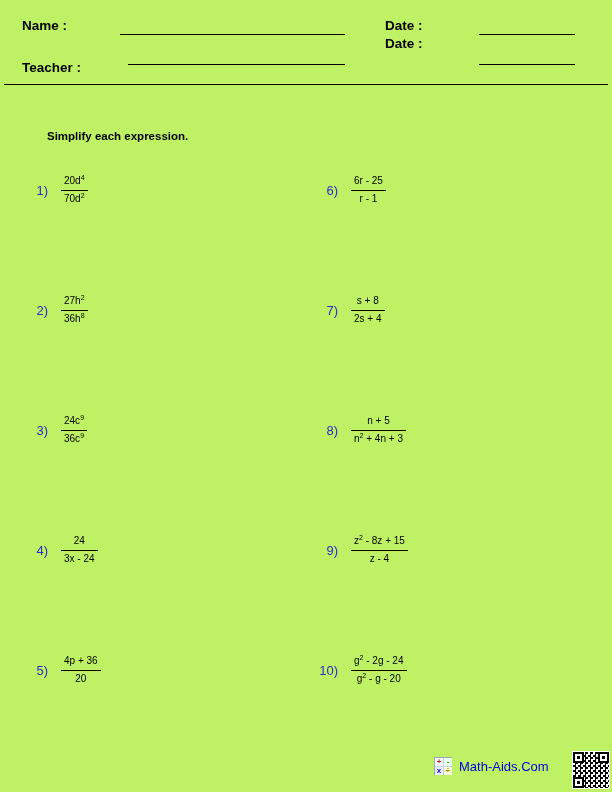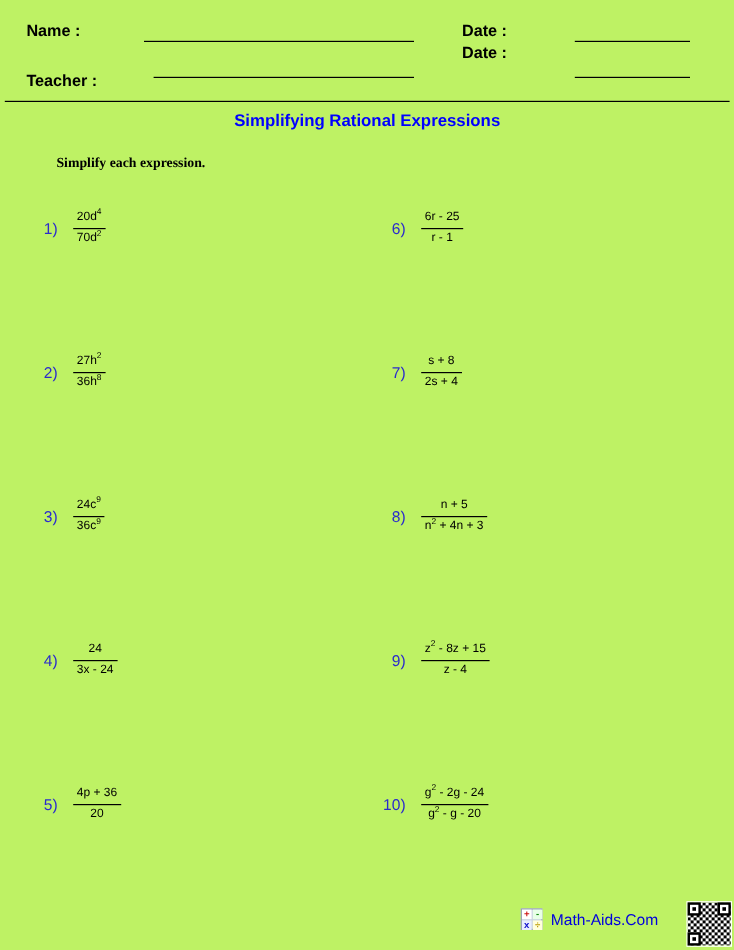--- a/index.html
+++ b/index.html
@@ -14,21 +14,21 @@
   }
   
   .hdr-label { position:absolute; font-weight:bold; font-size:13.5px; }
   .fill-line { position:absolute; border-bottom:1.6px solid #000; height:0; }
   .divider { position:absolute; top:84px; left:4px; width:604px; border-bottom:1px solid #000; }
   .title {
     position:absolute; top:92px; left:0; width:100%;
     text-align:center; font-weight:bold; font-size:14px;
     color:var(--title-color,#0000ff);
   }
-  .instruction { position:absolute; top:130px; left:47px; font-weight:bold; font-size:11.5px;font-family:Liberation Serif, serif; }
+  .instruction { position:absolute; top:130px; left:47px; font-weight:bold; font-size:11.5px; }
   
   .col { position:absolute; top:130px; }
   .col-left { left:22px; }
   .col-right { left:312px; }
   .pslot { height:120px; display:flex; align-items:center; }
   .plabel {
     width:26px; text-align:right; margin-right:13px;
     font-size:13px; color:var(--num-color,#2b2bcc);
   }
   .fraction { display:inline-block; text-align:center; font-size:10px; line-height:1.25; }
@@ -81,21 +81,20 @@
   <span class="hdr-label" style="left:385px; top:18px;">Date :</span>
   <span class="fill-line" style="left:479px; top:34px; width:96px;"></span>
 
   <span class="hdr-label" style="left:22px; top:60px;">Teacher :</span>
   <span class="fill-line" style="left:128px; top:64px; width:217px;"></span>
   <span class="hdr-label" style="left:385px; top:36px;">Date :</span>
   <span class="fill-line" style="left:479px; top:64px; width:96px;"></span>
 
   <div class="divider"></div>
 
-  <div class="title">Simplifying Rational Expressions</div>
   <div class="instruction">Simplify each expression.</div>
 
   <div class="col col-left" id="col-left">
       <div class="pslot">
         <div class="plabel">1)</div>
         <div class="fraction">
           <span class="fnum">20d<sup>4</sup></span>
           <span class="fden">70d<sup>2</sup></span>
         </div>
       </div>

